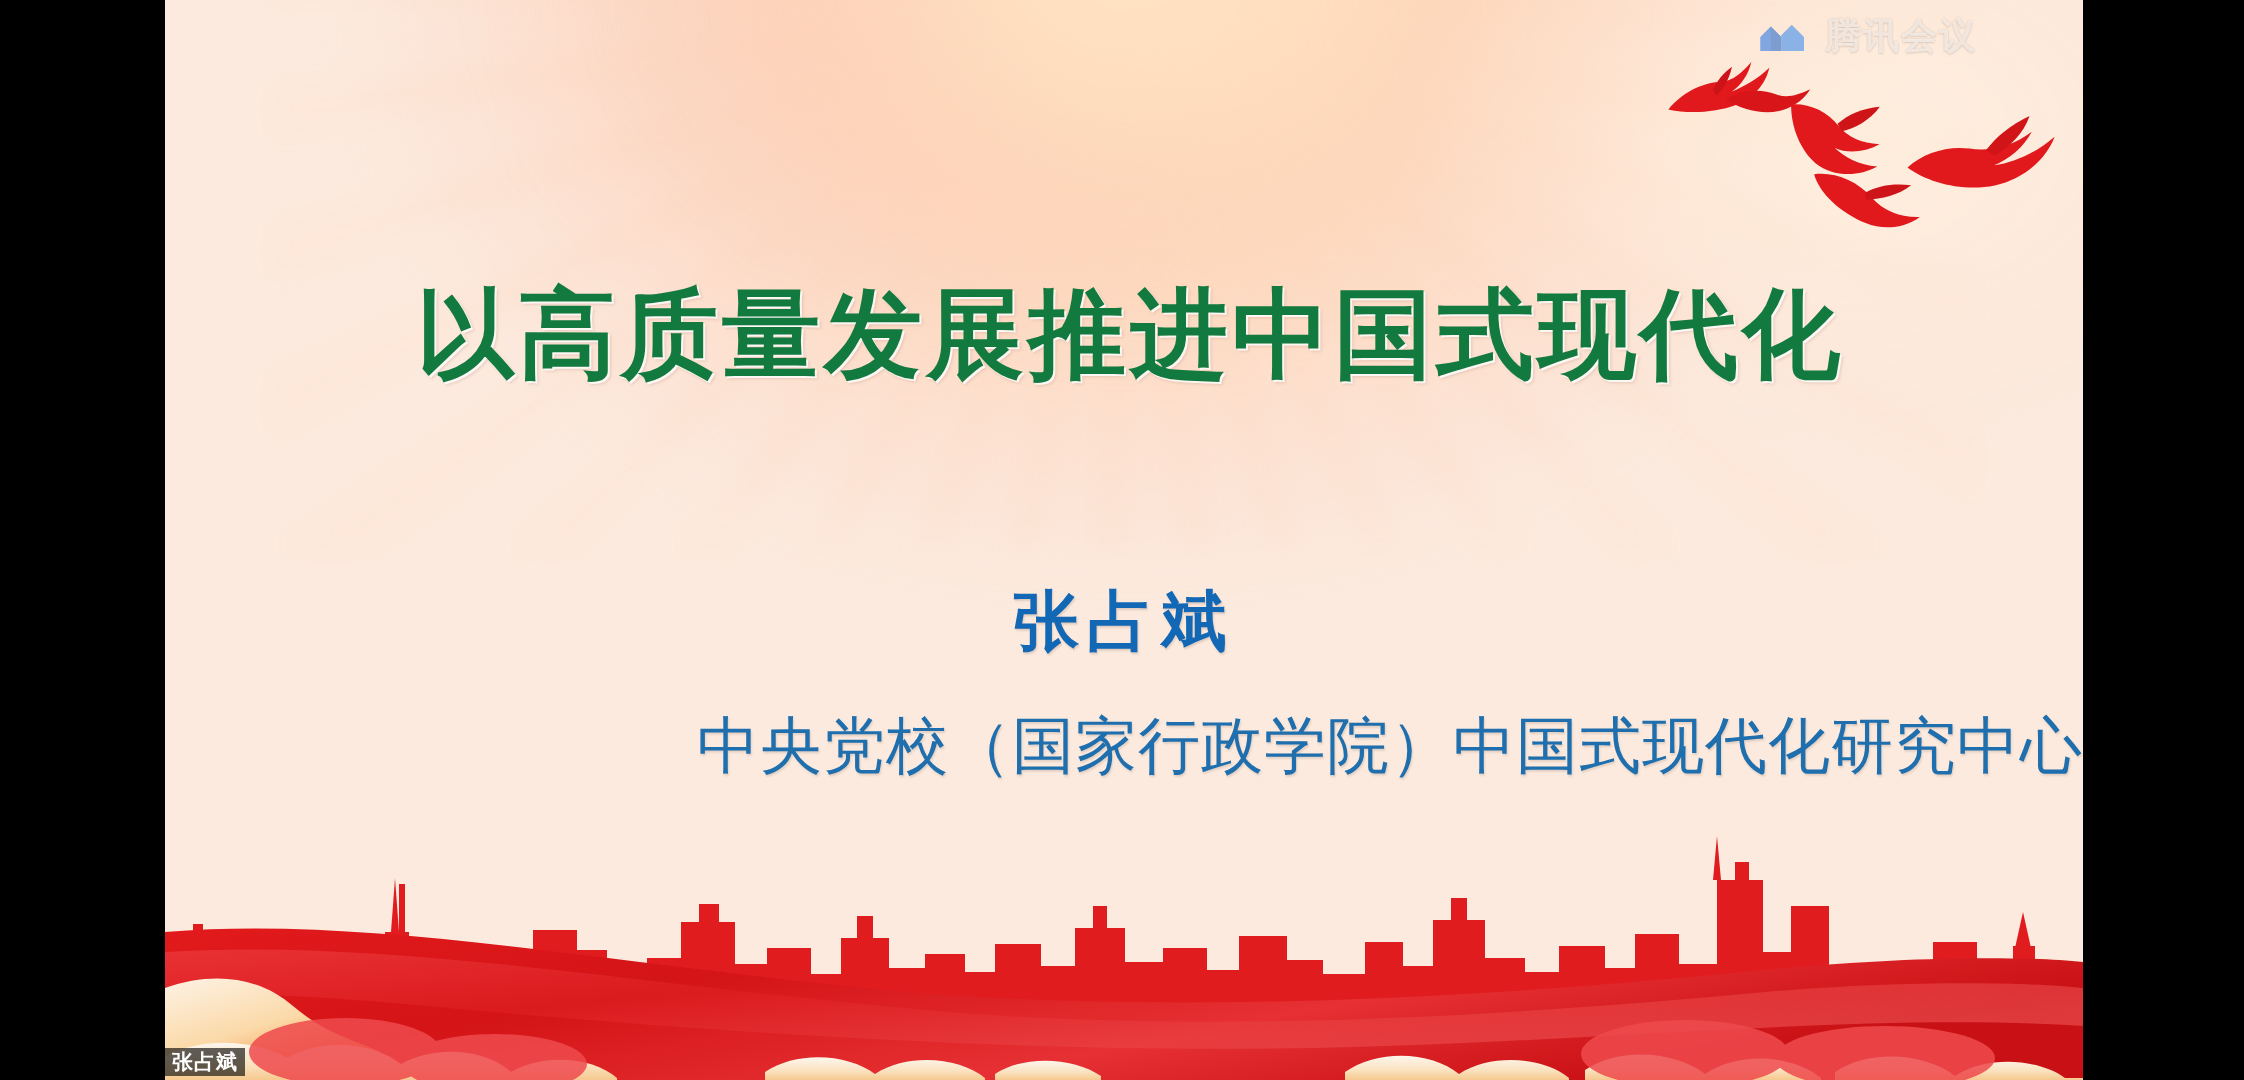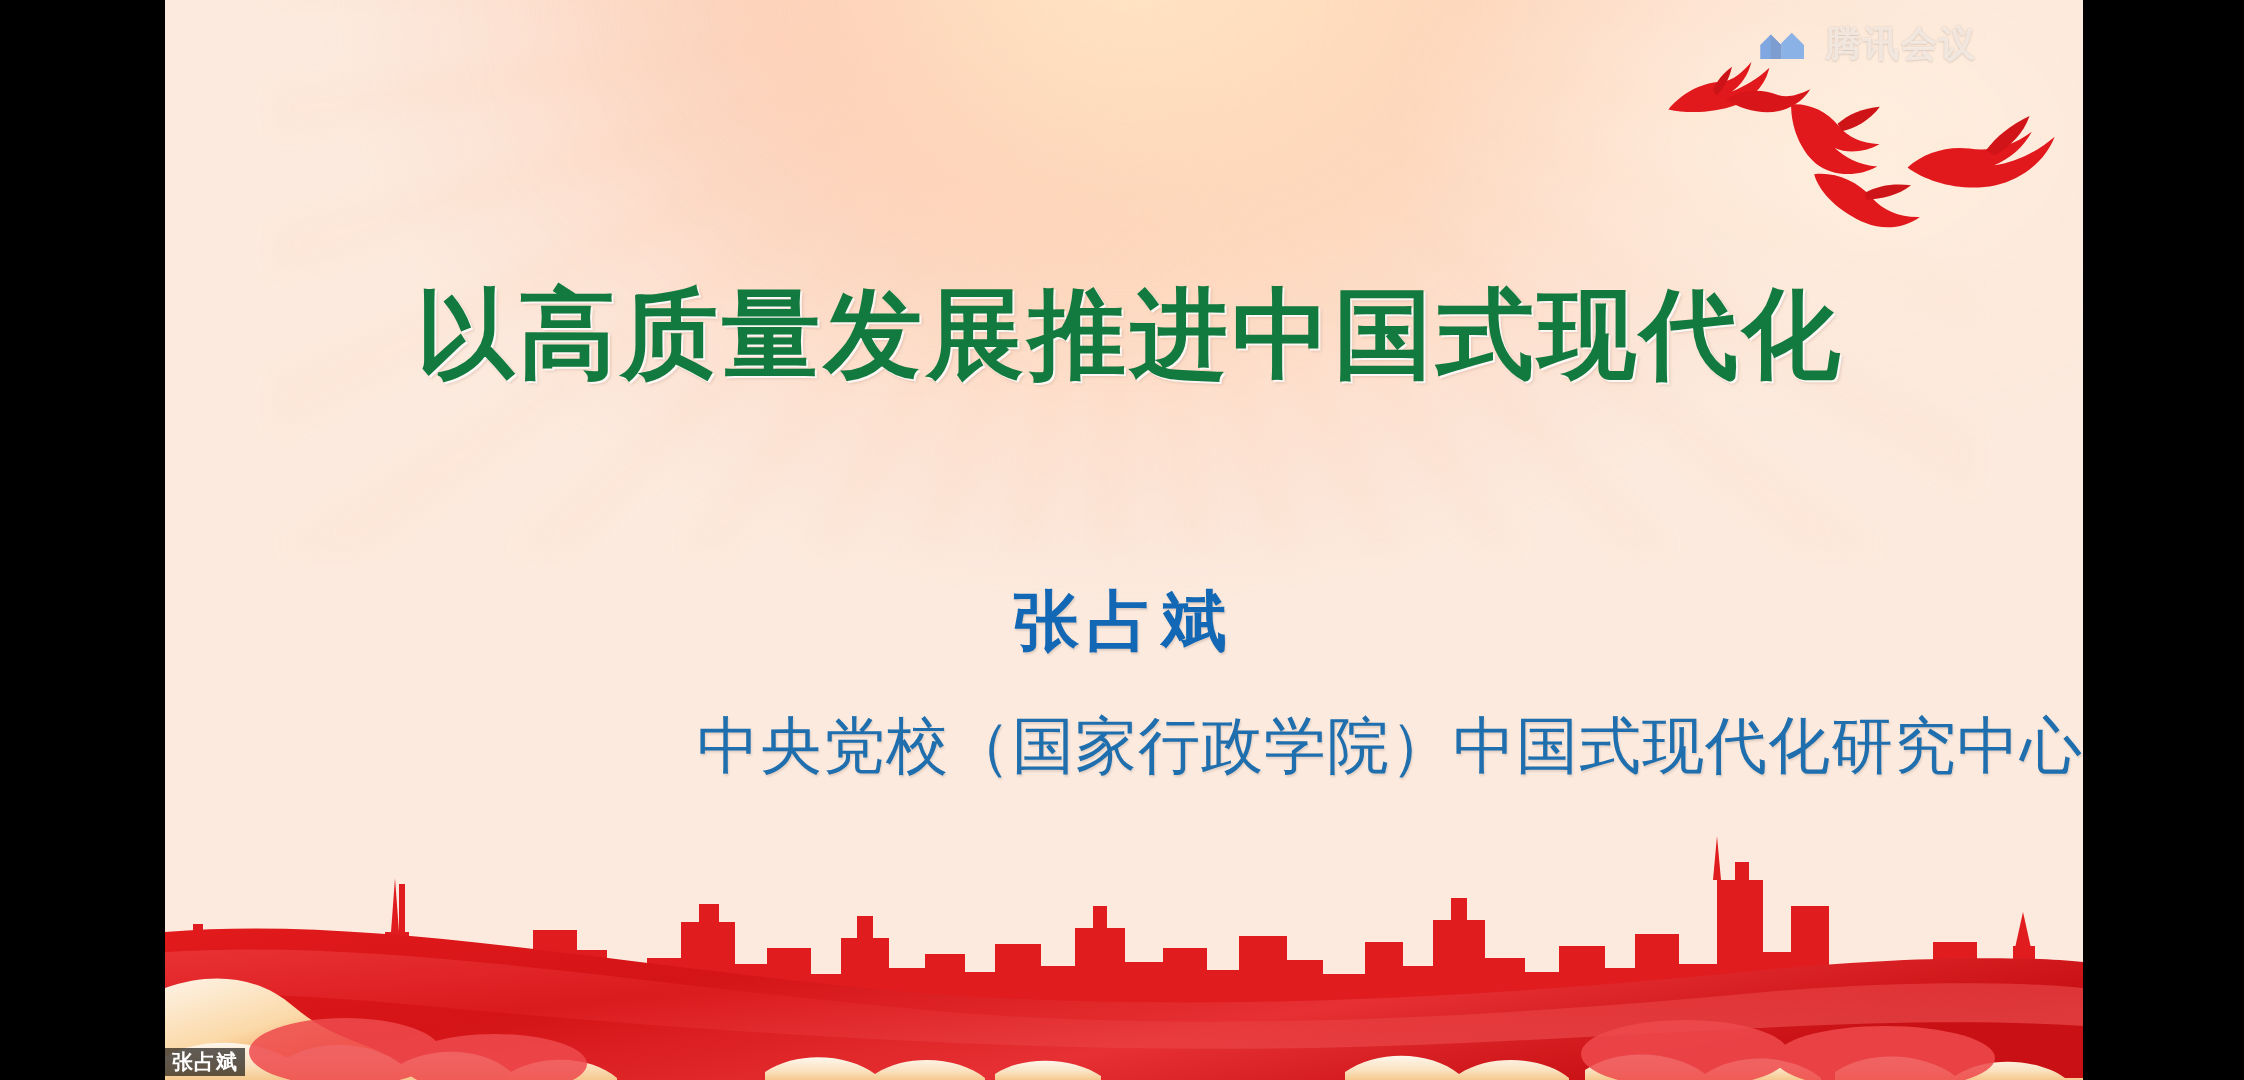--- a/index.html
+++ b/index.html
@@ -106,21 +106,21 @@
       repeating-conic-gradient(from 0deg at 50% 56%,
         rgba(255,206,170,.16) 0deg 3deg,
         rgba(255,206,170,0) 3deg 9deg);
     filter:blur(12px);
     opacity:.65;
   }
 
   
   #watermark {
     position:absolute;
-    right:106px; top:20px;
+    right:106px; top:12px;
     display:flex; align-items:center; gap:14px;
     z-index:12;
     opacity:.55;
     justify-content:center;
   }
   #watermark .wm-mark { width:56px; height:44px; display:block; }
   #watermark .wm-text {
     font-size:36px; font-weight:700; letter-spacing:2px;
     color:rgba(255,255,255,.72);
     text-shadow:0 0 2px rgba(120,120,120,.55), 0 1px 2px rgba(150,120,110,.4);

